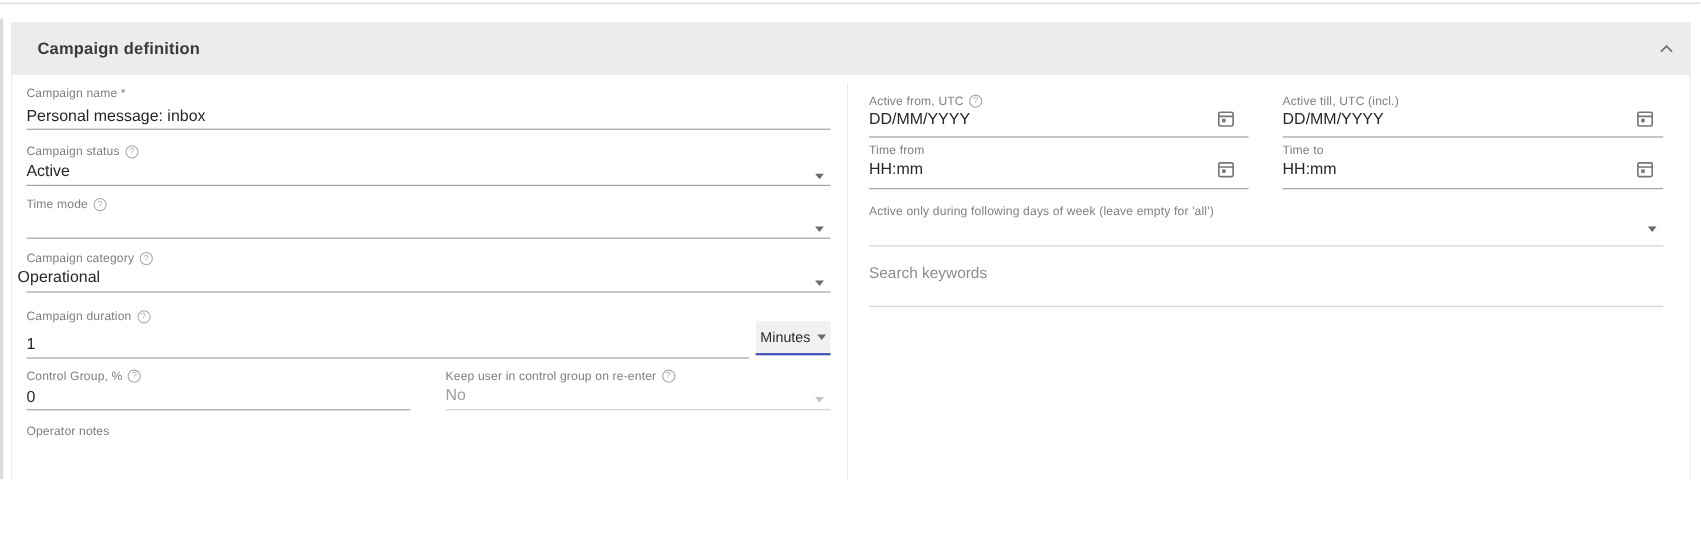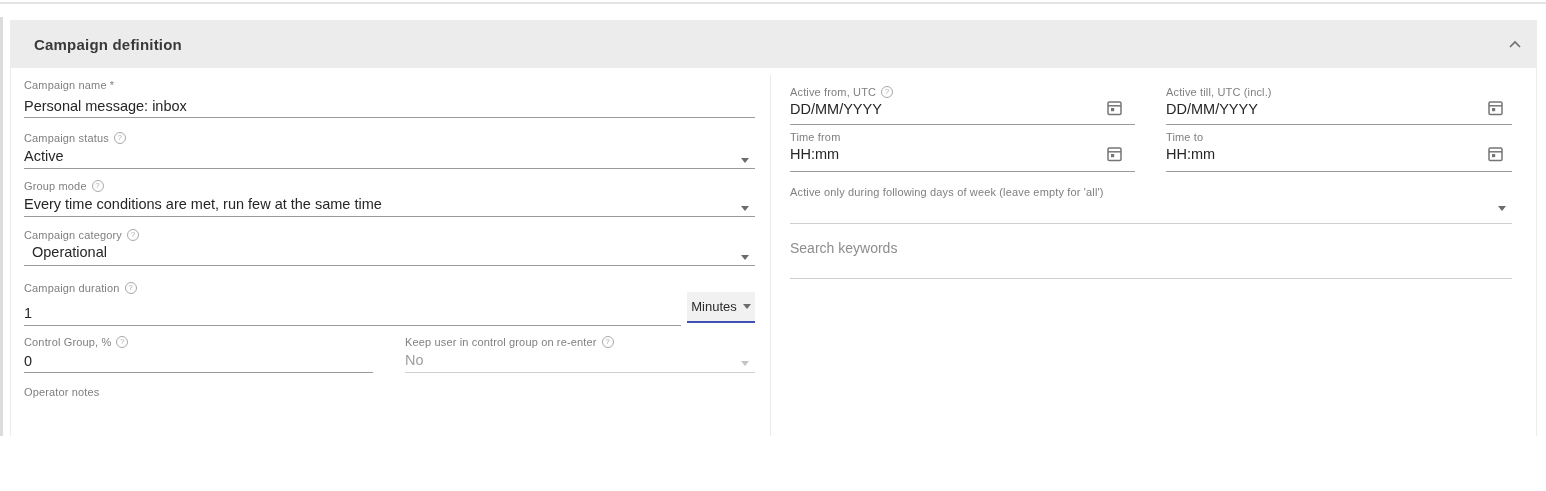--- a/index.html
+++ b/index.html
@@ -70,32 +70,31 @@
 
   <div class="abs flabel" style="left:24px; top:132px;">
     <span>Campaign status</span>
     <span class="help">?</span>
   </div>
   <div class="abs fvalue" style="left:24px; top:148px;">Active</div>
   <div class="abs dd-arrow" style="left:741px; top:158px;"></div>
   <div class="abs underline" style="left:24px; top:168px; width:731px;"></div>
 
   <div class="abs flabel" style="left:24px; top:180px;">
-    <span>Group mode</span>
+    <span>Time mode</span>
     <span class="help">?</span>
   </div>
-  <div class="abs fvalue" style="left:24px; top:196px;">Every time conditions are met, run few at the same time</div>
   <div class="abs dd-arrow" style="left:741px; top:206px;"></div>
   <div class="abs underline" style="left:24px; top:216px; width:731px;"></div>
 
   <div class="abs flabel" style="left:24px; top:229px;">
     <span>Campaign category</span>
     <span class="help">?</span>
   </div>
-  <div class="abs fvalue" style="left:32px; top:244px;text-align:right;">Operational</div>
+  <div class="abs fvalue" style="left:16px; top:244px;text-align:right;">Operational</div>
   <div class="abs dd-arrow" style="left:741px; top:255px;"></div>
   <div class="abs underline" style="left:24px; top:265px; width:731px;"></div>
 
   <div class="abs flabel" style="left:24px; top:282px;">
     <span>Campaign duration</span>
     <span class="help">?</span>
   </div>
   <div class="abs fvalue" style="left:24px; top:305px;">1</div>
   <div class="abs underline" style="left:24px; top:325px; width:657px;"></div>
   <div class="abs unit-select">

